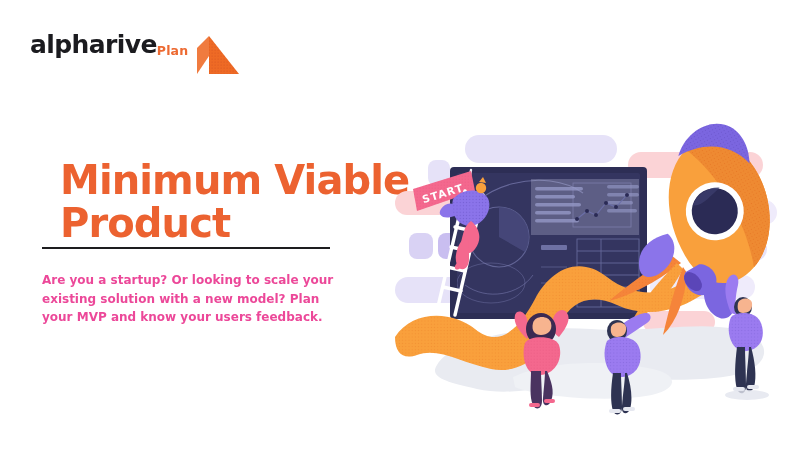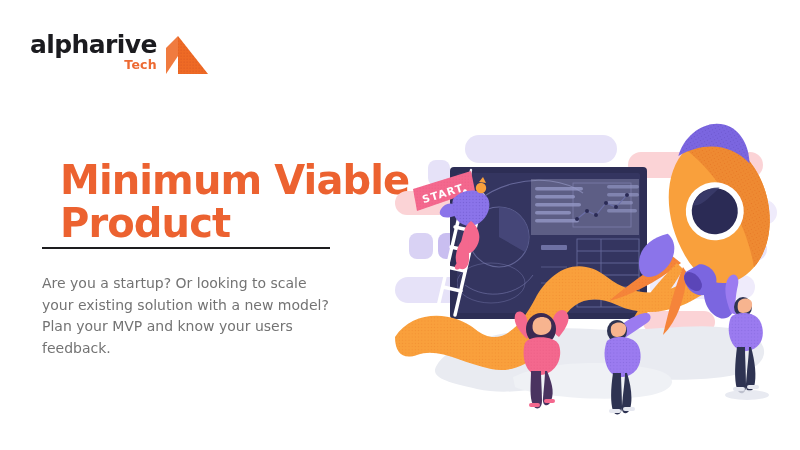--- a/index.html
+++ b/index.html
@@ -5,21 +5,21 @@
   html,body{margin:0;padding:0;}
   body{
     width:800px;height:450px;background:#ffffff;overflow:hidden;
     font-family:"Liberation Sans", sans-serif;
     -webkit-font-smoothing:antialiased;
   }
   .slide{position:relative;width:800px;height:450px;background:#fff;overflow:hidden;}
 
   
   .logo{position:absolute;left:30px;top:32px;display:flex;align-items:flex-start;}
-  .logo-text{display:flex;flex-direction:column;align-items:flex-end;line-height:1;}
+  .logo-text{display:flex;flex-direction:row;align-items:flex-end;line-height:1;}
   .logo-word{
     font-size:25px;font-weight:700;color:#1b1b1f;letter-spacing:-0.6px;
     font-family:"DejaVu Sans", sans-serif;
   }
   .logo-sub{
     font-size:12.5px;font-weight:700;color:#ED6A32;letter-spacing:0.2px;margin-top:2px;
     font-family:"DejaVu Sans", sans-serif;
   }
   .logo-mark{margin-left:5px;margin-top:2px;}
 
@@ -27,37 +27,37 @@
   .headline{
     position:absolute;left:42px;top:132px;width:380px;
     font-size:40px;line-height:1.08;font-weight:700;color:#EC6230;
     letter-spacing:-0.9px;
     font-family:"DejaVu Sans", sans-serif;
     margin-left:18px;
   }
   .rule{position:absolute;left:42px;top:247px;width:288px;height:2px;background:#1d1d1f;}
   .body-copy{
     position:absolute;left:42px;top:259px;width:300px;
-    font-size:14px;line-height:1.55;color:#737373;font-weight:400;
+    font-size:12px;line-height:1.55;color:#ec4899;font-weight:700;
     font-family:"DejaVu Sans", sans-serif;
   }
 
   
   .art{position:absolute;left:395px;top:115px;width:410px;height:300px;}
   .art svg{display:block;width:410px;height:300px;}
 </style>
 </head>
 <body>
 
 <div class="slide">
 
   <div class="logo">
     <div class="logo-text">
       <span class="logo-word">alpharive</span>
-      <span class="logo-sub">Tech</span>
+      <span class="logo-sub">Plan</span>
     </div>
     <span class="logo-mark">
       <svg width="48" height="42" viewBox="0 0 48 42">
         <defs>
           <pattern id="dots" width="3" height="3" patternUnits="userSpaceOnUse">
             <circle cx="1.1" cy="1.1" r="0.62" fill="#C9461B" opacity="0.55"></circle>
           </pattern>
         </defs>
         <path d="M4 40 L4 14 L16 2 L16 22 Z" fill="#F07B3F"></path>
         <path d="M16 2 L46 40 L16 40 Z" fill="#EE6A25"></path>

